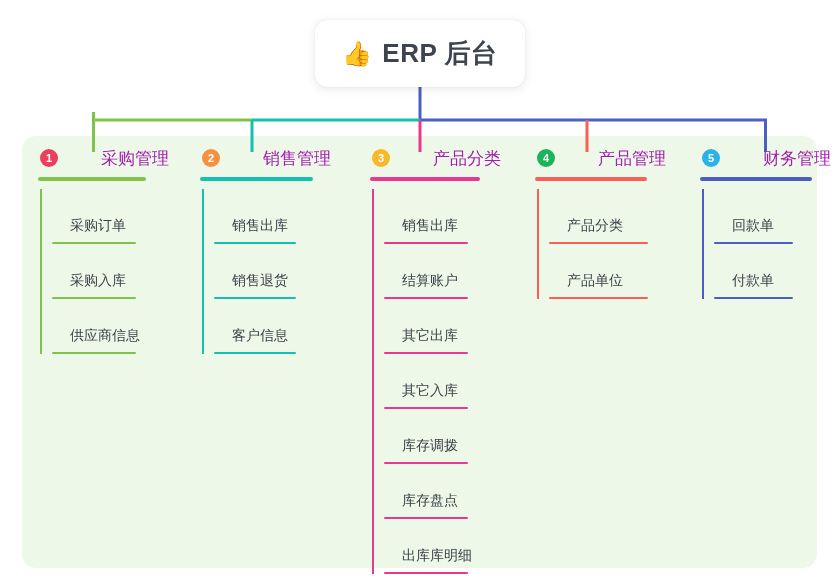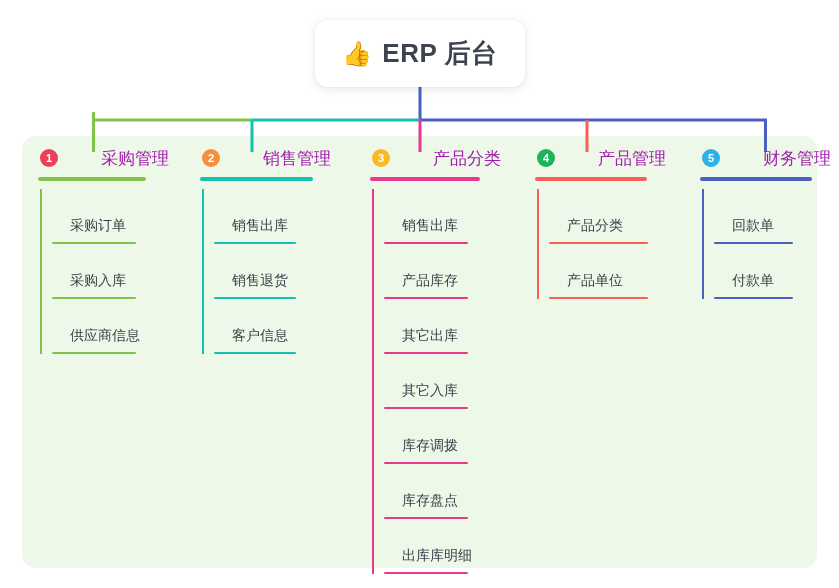--- a/index.html
+++ b/index.html
@@ -214,21 +214,21 @@
           <span class="branch-title">产品分类</span>
         </div>
         <div class="branch-rule" style="background: rgb(232, 56, 143); width: 110px;"></div>
         <div class="leaves">
           <div class="spine" style="background: rgb(232, 56, 143);"></div>
           <div class="leaf">
             <span class="leaf-label">销售出库</span>
             <div class="leaf-rule" style="background: rgb(232, 56, 143); width: 84px;"></div>
           </div>
           <div class="leaf">
-            <span class="leaf-label">产品库存</span>
+            <span class="leaf-label">结算账户</span>
             <div class="leaf-rule" style="background: rgb(232, 56, 143); width: 84px;"></div>
           </div>
           <div class="leaf">
             <span class="leaf-label">其它出库</span>
             <div class="leaf-rule" style="background: rgb(232, 56, 143); width: 84px;"></div>
           </div>
           <div class="leaf">
             <span class="leaf-label">其它入库</span>
             <div class="leaf-rule" style="background: rgb(232, 56, 143); width: 84px;"></div>
           </div>

